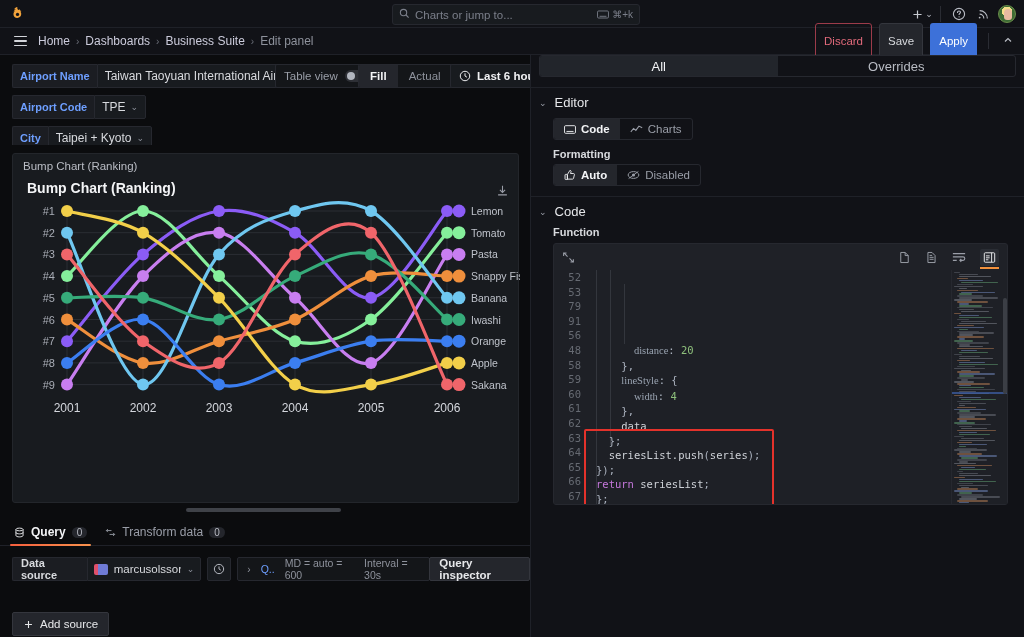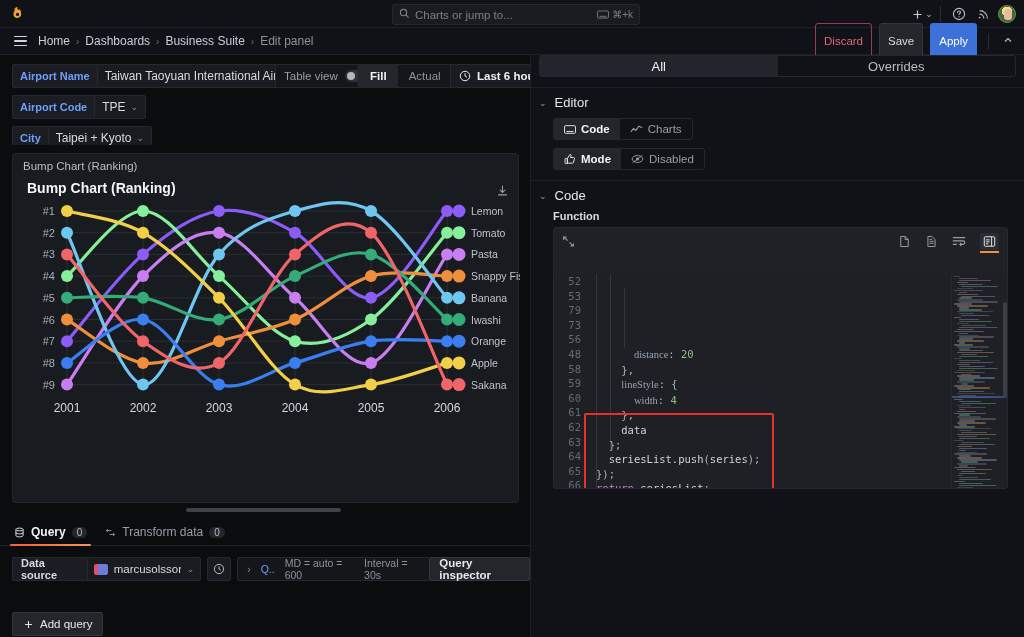--- a/index.html
+++ b/index.html
@@ -167,21 +167,21 @@
     height:262px;position:relative;overflow:hidden;
   }
   .ed-toolbar{ height:26px;display:flex;align-items:center;padding:0 8px;color:#9a9ea8;}
   .ed-toolbar .right{ margin-left:auto;display:flex;align-items:center;gap:14px;}
   .ed-toolbar .tb{ cursor:pointer;position:relative;display:flex;align-items:center;}
   .ed-toolbar .tb.sel{ background:#2a2d34;border-radius:2px;padding:2px 3px;}
   .ed-toolbar .tb.sel:after{content:"";position:absolute;left:0;right:0;bottom:-3px;height:2px;background:#f2913d;}
   .code{
     position:absolute;left:0;right:0;top:26px;bottom:0;background:#1e2026;
     font-family:"DejaVu Sans Mono", monospace;font-size:10.5px;line-height:14.6px;
-    display:flex;overflow:hidden;margin-top:20px;
+    display:flex;overflow:hidden;
   }
   .gutter{ width:34px;text-align:right;padding-right:7px;color:#666a72;flex:0 0 auto;}
   .codetext{ flex:1;position:relative;white-space:pre;color:#cfd2d8;padding-left:8px;}
   .minimap{ width:56px;flex:0 0 auto;background:#1e2026;position:relative;overflow:hidden;border-left:1px solid #26282f;}
   .mm-line{ position:absolute;height:1.4px;border-radius:1px;}
   .hl-box{
     position:absolute;border:2px solid #e4322b;border-radius:2px;pointer-events:none;
   }
   .tk-key{color:#c678dd;} .tk-prop{color:#9aa4b2;font-family:Liberation Serif, serif;}
   .tk-num{color:#8ec07c;} .tk-pun{color:#abb2bf;} .tk-id{color:#cfd2d8;}
@@ -490,21 +490,21 @@
         <span>MD = auto = 600</span>
         <span>Interval = 30s</span>
       </div>
       <div class="q-inspect">Query inspector</div>
     </div>
 
     <div class="addquery">
       <svg width="11" height="11" viewBox="0 0 16 16" stroke="#e6e7ea" stroke-width="1.6" fill="none">
           <path d="M8 3v10M3 8h10"></path>
         </svg>
-      <span>Add query</span>
+      <span>Add source</span>
     </div>
   </div>
 
   <div class="rightpane">
 
 
     <div class="segrow">
       <div class="on">All</div>
       <div>Overrides</div>
     </div>
@@ -525,27 +525,28 @@
           </div>
           <div>
             <svg width="13" height="10" viewBox="0 0 16 12" fill="none" stroke="#9a9ea8" stroke-width="1.3">
                 <path d="M1 9.5l3.4-4.2 2.8 2.4L11 2.4l4 2"></path>
               </svg>
             <span>Charts</span>
           </div>
         </div>
       </div>
       <div class="fld">
+        <div class="fld-lbl">Formatting</div>
         <div class="radioset">
           <div class="on">
             <svg width="12" height="12" viewBox="0 0 16 16" fill="none" stroke="#f3f4f6" stroke-width="1.2">
                 <path d="M4.6 14V7.2L8 1.7l.9.5c.5.3.7.9.5 1.4L8.7 6h4c.8 0 1.4.8 1.2 1.5l-1.2 5c-.1.6-.7 1-1.3 1H4.6z"></path>
                 <rect x="1.4" y="7.2" width="3" height="6.8" rx="0.8"></rect>
               </svg>
-            <span>Mode</span>
+            <span>Auto</span>
           </div>
           <div>
             <svg width="13" height="10" viewBox="0 0 16 12" fill="none" stroke="#9a9ea8" stroke-width="1.2">
                 <ellipse cx="8" cy="6" rx="6.6" ry="4.2"></ellipse>
                 <circle cx="8" cy="6" r="1.9" fill="#9a9ea8" stroke="none"></circle>
                 <path d="M2 10.4L14 1.6" stroke-width="1.1"></path>
               </svg>
             <span>Disabled</span>
           </div>
         </div>
@@ -591,21 +592,21 @@
                   <path d="M10.6 2.2v11.6M3.6 6h4.6M3.6 8.4h4.6M3.6 10.8h3"></path>
                 </svg>
             </span>
           </span>
         </div>
         <div class="code">
           <div class="gutter" id="gutter">
               <div>52</div>
               <div>53</div>
               <div>79</div>
-              <div>73</div>
+              <div>91</div>
               <div>56</div>
               <div>48</div>
               <div>58</div>
               <div>59</div>
               <div>60</div>
               <div>61</div>
               <div>62</div>
               <div>63</div>
               <div>64</div>
               <div>65</div>

